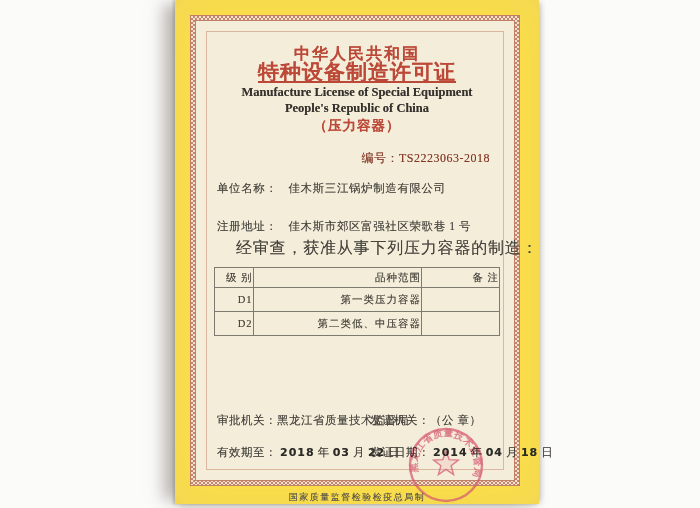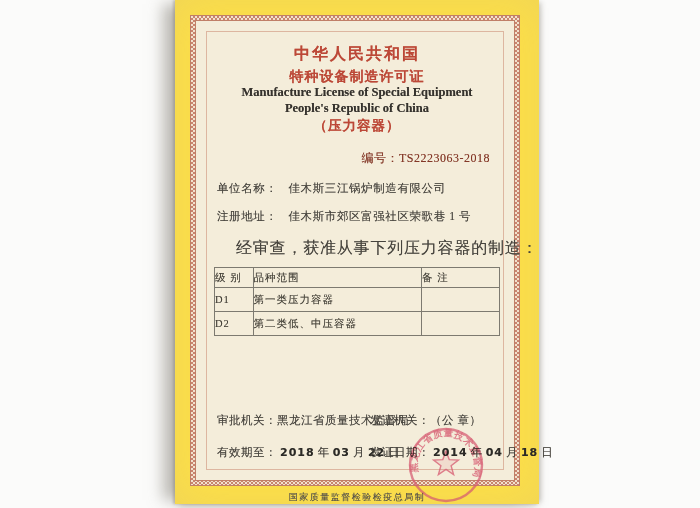--- a/index.html
+++ b/index.html
@@ -38,52 +38,52 @@
   }
   .content{position:absolute;inset:0;z-index:3;}
   .abs{position:absolute;left:0;width:100%;}
   .ctr{text-align:center;}
   .title-cn{
     font-family:"DejaVu Sans","Liberation Sans",sans-serif;
     font-weight:bold;color:#bc4837;
     text-shadow:0 0 .6px rgba(188,72,55,.6);
   }
   .t1{top:44px;font-size:16px;letter-spacing:2px;}
-  .t2{top:68px;font-size:14px;letter-spacing:1px;}
+  .t2{top:58px;font-size:21px;letter-spacing:1px;text-decoration:underline;}
   .title-en{
     font-weight:bold;color:#35322d;font-size:12.5px;
     text-shadow:0 0 .5px rgba(53,50,45,.55);
   }
   .e1{top:85px;}
   .e2{top:101px;}
   .subtitle{
     top:117px;font-size:13.5px;letter-spacing:1px;
     color:#bc4837;font-weight:bold;
     text-shadow:0 0 .5px rgba(188,72,55,.6);
   }
   .serial{
     position:absolute;top:150px;right:49px;
     font-size:12px;color:#833727;letter-spacing:.5px;
     text-shadow:0 0 .5px rgba(131,55,39,.55);
   }
   .field{position:absolute;font-size:11.5px;color:#46433d;letter-spacing:.6px;
     text-shadow:0 0 .5px rgba(70,67,61,.5);}
   .field .lbl{margin-right:11px;}
   .f-unit{top:181px;left:42px;}
-  .f-addr{top:209px;left:42px;}
+  .f-addr{top:219px;left:42px;}
   .intro{position:absolute;top:238px;left:61px;font-size:16px;color:#46433d;
     letter-spacing:.8px;text-shadow:0 0 .5px rgba(70,67,61,.5);}
   .scope-table{
     position:absolute;top:267px;left:39px;width:286px;
     border-collapse:collapse;
     font-size:10.5px;color:#454239;
   }
   .scope-table th,.scope-table td{
     border:1px solid #7d7a70;
-    text-align:left;padding:0;
+    text-align:right;padding:0;
     font-weight:normal;letter-spacing:1px;
     text-shadow:0 0 .5px rgba(69,66,57,.5);
   }
   .scope-table th{height:19px;}
   .scope-table td{height:23px;}
   .col-level{width:38px;}
   .col-scope{width:170px;}
   .col-note{width:78px;}
   .foot-row{position:absolute;width:100%;font-size:11.5px;color:#46433d;
     letter-spacing:.5px;text-shadow:0 0 .5px rgba(70,67,61,.5);}

